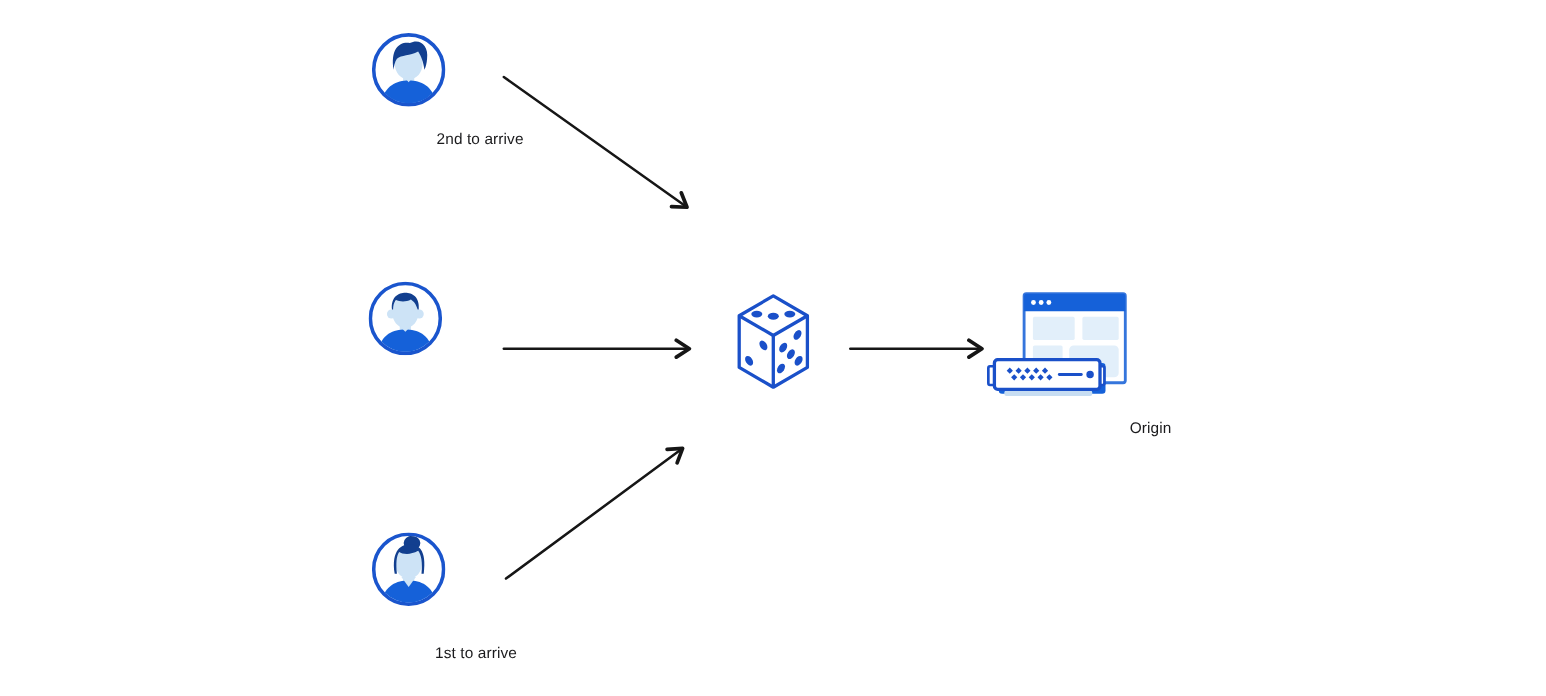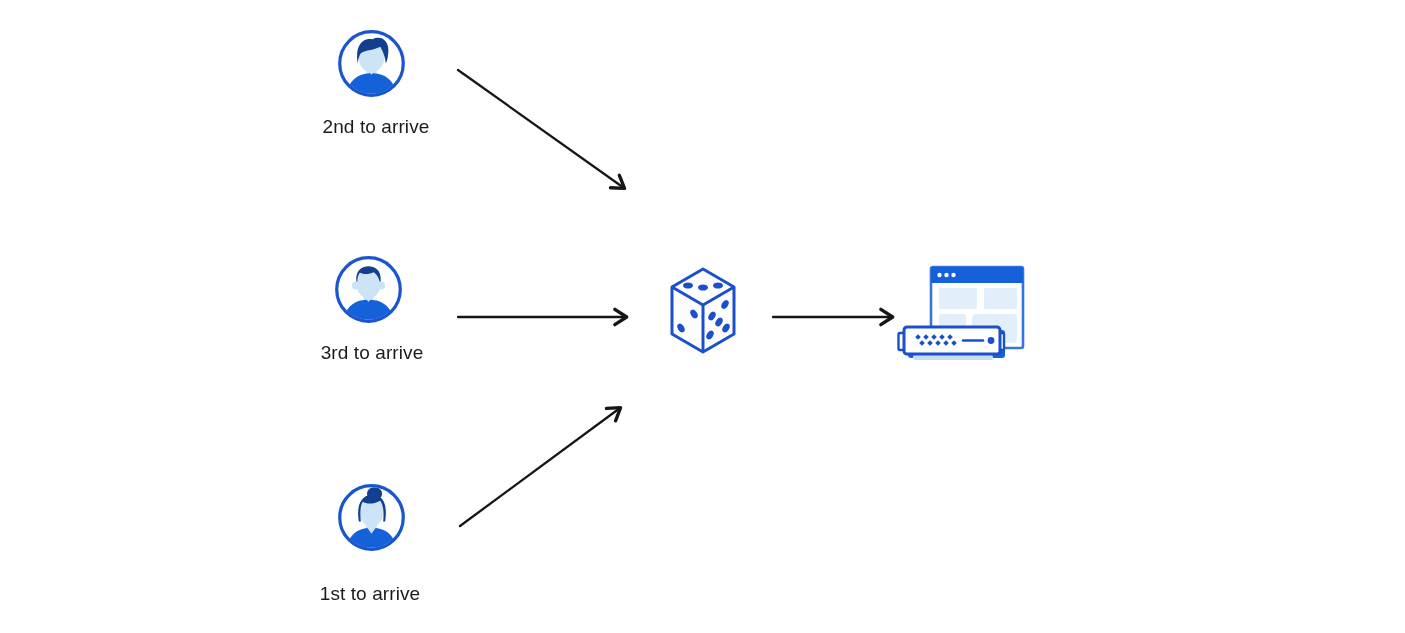--- a/index.html
+++ b/index.html
@@ -7,22 +7,22 @@
     position:relative;
     width:1405px;height:633px;
     background:#ffffff;
     font-family:"Liberation Sans", sans-serif;
     overflow:hidden;
   }
   .abs{position:absolute;}
   .node-label{
     position:absolute;
     width:200px;
-    text-align:center;
-    font-size:19px;
+    text-align:right;
+    font-size:14px;
     line-height:23px;
     color:#1b1b1d;
     letter-spacing:0.1px;
   }
   svg{display:block;}
   #arrow-layer{position:absolute;left:0;top:0;pointer-events:none;}
 </style>
 </head>
 <body>
 
@@ -73,21 +73,20 @@
         <circle cx="20.5" cy="29" r="4" fill="#cde3f6"></circle>
         <circle cx="45.5" cy="29" r="4" fill="#cde3f6"></circle>
         <rect x="28" y="33" width="10" height="13" fill="#cde3f6"></rect>
         <path d="M7,66 C11,47 21.5,43 33,43 C44.5,43 55,47 59,66 Z" fill="#1561d9"></path>
         <path d="M27,39 L33,45 L39,39 Z" fill="#cde3f6"></path>
         <path d="M33,13.5 C40,13.5 44.8,19 44.8,27.5 C44.8,35.5 39.7,41.5 33,41.5 C26.3,41.5 21.2,35.5 21.2,27.5 C21.2,19 26,13.5 33,13.5 Z" fill="#cde3f6"></path>
         <path d="M21,25 C20,13.5 27,10 33,10 C39,10 46,13.5 45,25 L44,25 C42.5,19.5 40,17.5 38,16 C33.5,18.5 28,18 24.5,16.5 C23,18.5 22,21.5 22,25 Z" fill="#123f8f"></path>
       </g>
     </svg>
   </div>
-  <div class="node-label" style="left:272px;top:341px;">3rd to arrive</div>
 
   <div class="abs" style="left:338px;top:484px;">
     <svg width="67" height="67" viewBox="0 0 66 66">
       <defs>
           <clipPath id="clipC">
             <circle cx="33" cy="33" r="29.9"></circle>
           </clipPath>
         </defs>
       <circle cx="33" cy="33" r="31.3" fill="#ffffff" stroke="#1a55cd" stroke-width="3.2"></circle>
       <g clip-path="url(#clipC)">
@@ -157,14 +156,15 @@
           <rect x="32" y="81" width="4" height="4" transform="rotate(45 34 83)"></rect>
           <rect x="40" y="81" width="4" height="4" transform="rotate(45 42 83)"></rect>
           <rect x="48" y="81" width="4" height="4" transform="rotate(45 50 83)"></rect>
           <rect x="56" y="81" width="4" height="4" transform="rotate(45 58 83)"></rect>
         </g>
         <line x1="67" y1="80.5" x2="87" y2="80.5" stroke="#1a50c9" stroke-width="2.6" stroke-linecap="round"></line>
         <circle cx="95" cy="80.5" r="3.4" fill="#1a50c9"></circle>
       </g>
     </svg>
   </div>
+  <div class="node-label" style="left:865px;top:378px;">Origin</div>
 
 </div>
 
 </body></html>

